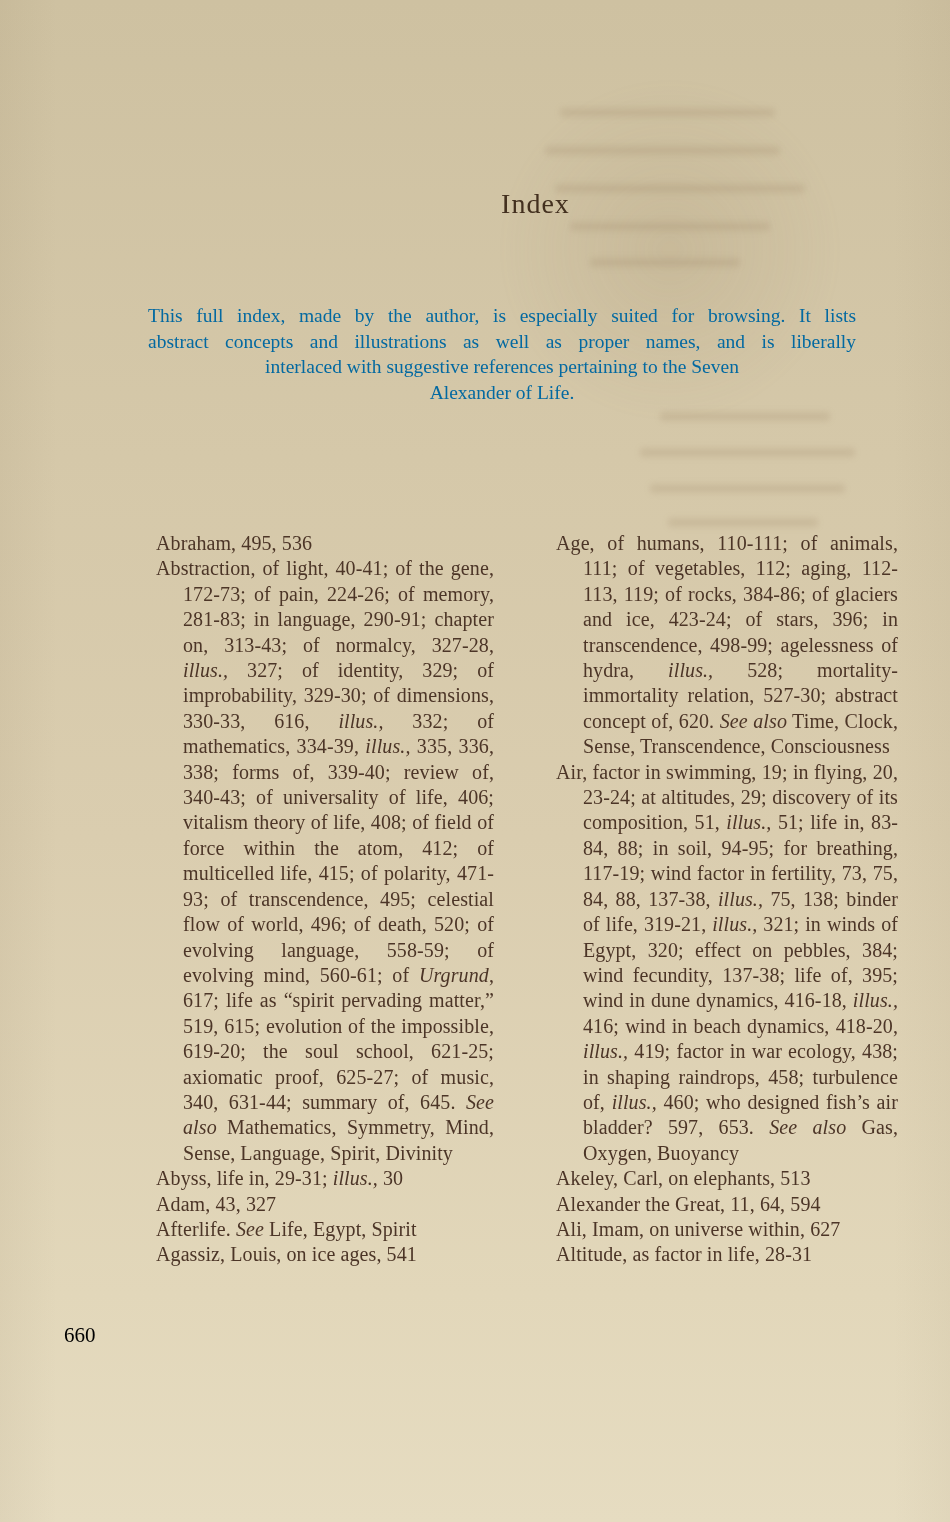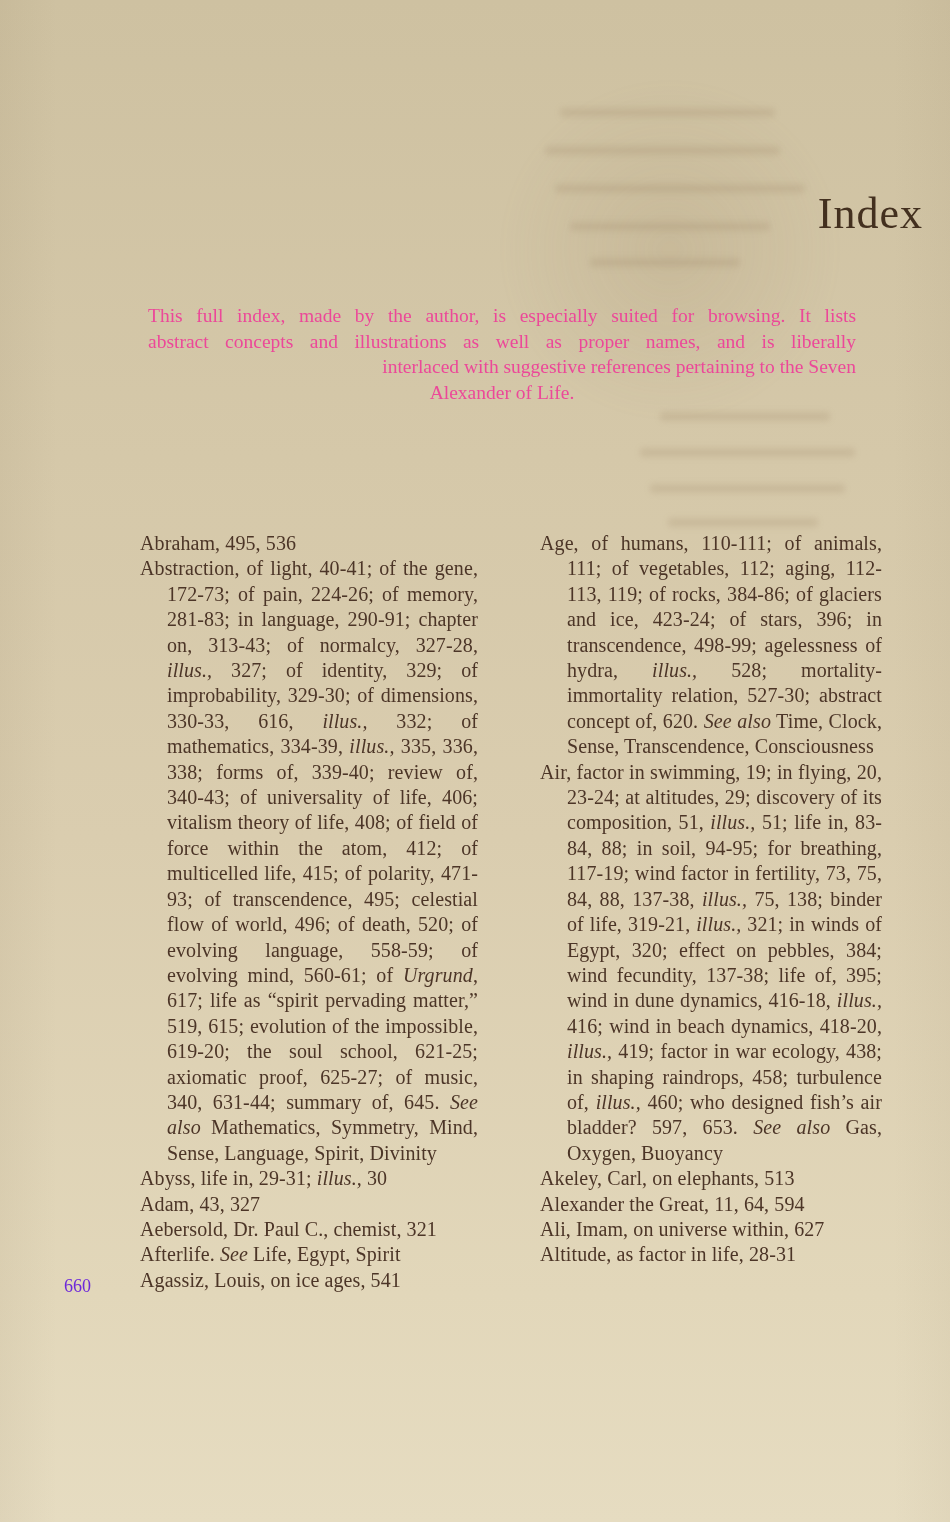--- a/index.html
+++ b/index.html
@@ -11,47 +11,47 @@
     font-family:"Liberation Serif", serif;
     color:#4c3527;
   }
   
   .paper-shade{
     position:absolute;inset:0;pointer-events:none;
     background:linear-gradient(90deg,rgba(120,100,70,0.07) 0%,rgba(120,100,70,0) 6%,rgba(120,100,70,0) 94%,rgba(120,100,70,0.05) 100%);
   }
   .page-title{
     position:absolute;left:148px;top:188px;width:775px;
-    text-align:right;
-    font-size:44px;letter-spacing:1px;
+    text-align:center;
+    font-size:28px;letter-spacing:1px;
     color:#43301f;
   }
   .intro{
     position:absolute;left:148px;top:303px;width:708px;
     font-size:19.5px;line-height:25.5px;
-    color:#ec4899;
+    color:#0369a1;
   }
   .intro .jline{text-align:justify;text-align-last:justify;}
-  .intro .lline{text-align:right;}
+  .intro .lline{text-align:center;}
   .intro .cline{text-align:center;}
   .columns{
-    position:absolute;left:140px;top:531px;width:742px;
+    position:absolute;left:156px;top:531px;width:742px;
     display:flex;justify-content:space-between;
   }
   .col{font-size:20px;line-height:25.4px;letter-spacing:0.1px;}
   .col-left{width:338px;}
   .col-right{width:342px;}
   .entry{
     text-align:justify;
     padding-left:27px;text-indent:-27px;
   }
   .entry em{font-style:italic;}
   .page-number{
-    position:absolute;left:64px;top:1276px;
-    font-size:18px;color:#6d28d9;
+    position:absolute;left:64px;top:1323px;
+    font-size:21px;color:#000000;
   }
   
   .ghost{position:absolute;pointer-events:none;filter:blur(3px);opacity:0.55;}
   .ghost-line{position:absolute;height:9px;border-radius:4px;background:rgba(152,130,96,0.38);}
   .ghost-blob{
     position:absolute;left:500px;top:80px;width:340px;height:340px;border-radius:50%;
     background:radial-gradient(closest-side,rgba(150,128,94,0.16),rgba(150,128,94,0));
     filter:blur(6px);pointer-events:none;
   }
 </style>
@@ -83,21 +83,20 @@
   <div class="lline">interlaced with suggestive references pertaining to the Seven</div>
   <div class="cline">Alexander of Life.</div>
 </div>
 
 <div class="columns">
   <div class="col col-left" id="col-left">
       <div class="entry"><span>Abraham, 495, 536</span></div>
       <div class="entry"><span>Abstraction, of light, 40-41; of the gene, 172-73; of pain, 224-26; of memory, 281-83; in language, 290-91; chapter on, 313-43; of normalcy, 327-28, </span><em>illus.,</em><span> 327; of identity, 329; of improbability, 329-30; of dimensions, 330-33, 616, </span><em>illus.,</em><span> 332; of mathematics, 334-39, </span><em>illus.,</em><span> 335, 336, 338; forms of, 339-40; review of, 340-43; of universality of life, 406; vitalism theory of life, 408; of field of force within the atom, 412; of multicelled life, 415; of polarity, 471-93; of transcendence, 495; celestial flow of world, 496; of death, 520; of evolving language, 558-59; of evolving mind, 560-61; of </span><em>Urgrund</em><span>, 617; life as “spirit pervading matter,” 519, 615; evolution of the impossible, 619-20; the soul school, 621-25; axiomatic proof, 625-27; of music, 340, 631-44; summary of, 645. </span><em>See also</em><span> Mathematics, Symmetry, Mind, Sense, Language, Spirit, Divinity</span></div>
       <div class="entry"><span>Abyss, life in, 29-31; </span><em>illus.,</em><span> 30</span></div>
       <div class="entry"><span>Adam, 43, 327</span></div>
-      <div class="entry"><span>Aebersold, Dr. Paul C., chemist, 321</span></div>
       <div class="entry"><span>Afterlife. </span><em>See</em><span> Life, Egypt, Spirit</span></div>
       <div class="entry"><span>Agassiz, Louis, on ice ages, 541</span></div>
     </div>
   <div class="col col-right" id="col-right">
       <div class="entry"><span>Age, of humans, 110-111; of animals, 111; of vegetables, 112; aging, 112-113, 119; of rocks, 384-86; of glaciers and ice, 423-24; of stars, 396; in transcendence, 498-99; agelessness of hydra, </span><em>illus.,</em><span> 528; mortality-immortality relation, 527-30; abstract concept of, 620. </span><em>See also</em><span> Time, Clock, Sense, Transcendence, Consciousness</span></div>
       <div class="entry"><span>Air, factor in swimming, 19; in flying, 20, 23-24; at altitudes, 29; discovery of its composition, 51, </span><em>illus.,</em><span> 51; life in, 83-84, 88; in soil, 94-95; for breathing, 117-19; wind factor in fertility, 73, 75, 84, 88, 137-38, </span><em>illus.,</em><span> 75, 138; binder of life, 319-21, </span><em>illus.,</em><span> 321; in winds of Egypt, 320; effect on pebbles, 384; wind fecundity, 137-38; life of, 395; wind in dune dynamics, 416-18, </span><em>illus.,</em><span> 416; wind in beach dynamics, 418-20, </span><em>illus.,</em><span> 419; factor in war ecology, 438; in shaping raindrops, 458; turbulence of, </span><em>illus.,</em><span> 460; who designed fish’s air bladder? 597, 653. </span><em>See also</em><span> Gas, Oxygen, Buoyancy</span></div>
       <div class="entry"><span>Akeley, Carl, on elephants, 513</span></div>
       <div class="entry"><span>Alexander the Great, 11, 64, 594</span></div>
       <div class="entry"><span>Ali, Imam, on universe within, 627</span></div>
       <div class="entry"><span>Altitude, as factor in life, 28-31</span></div>

